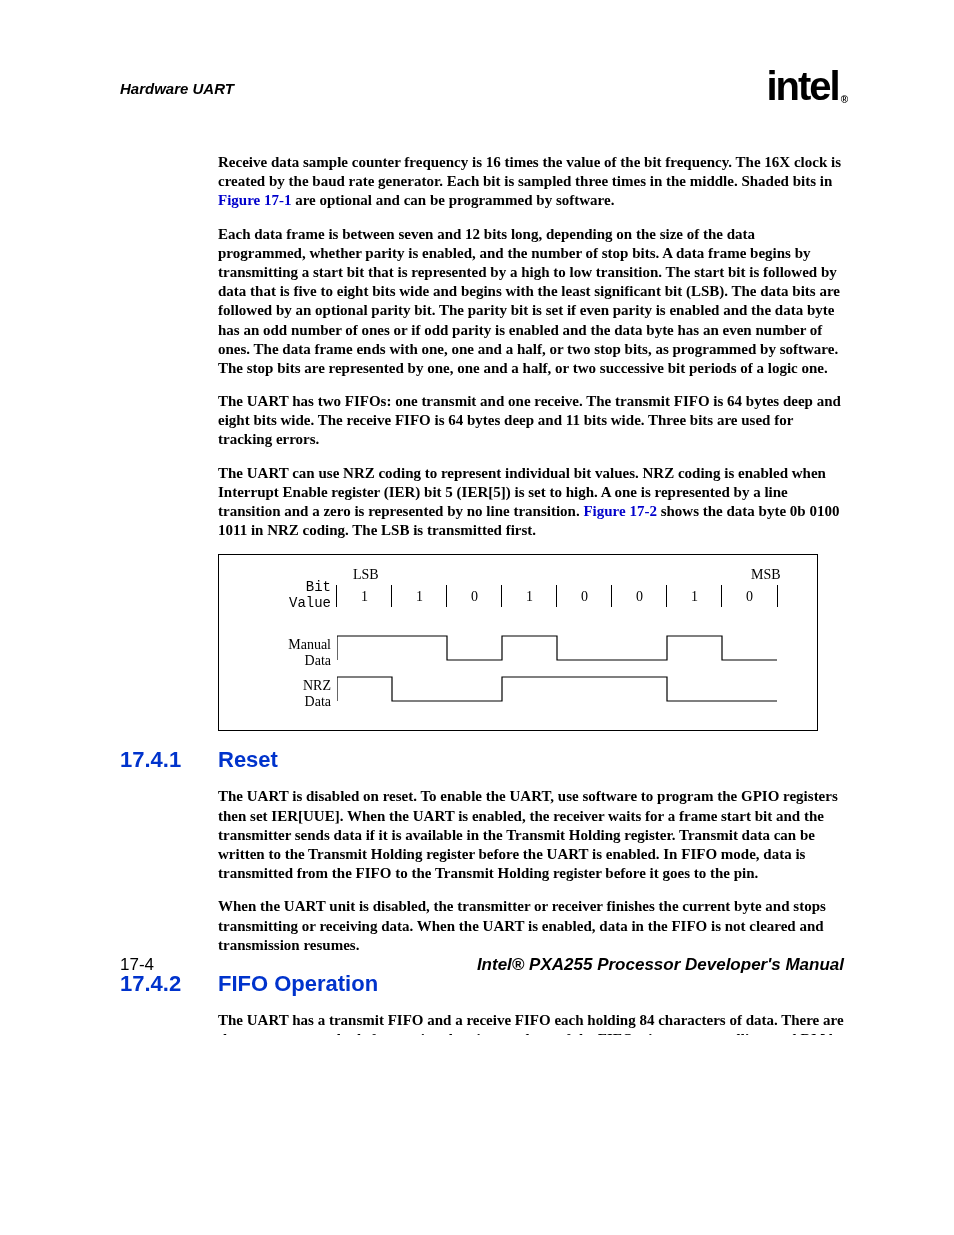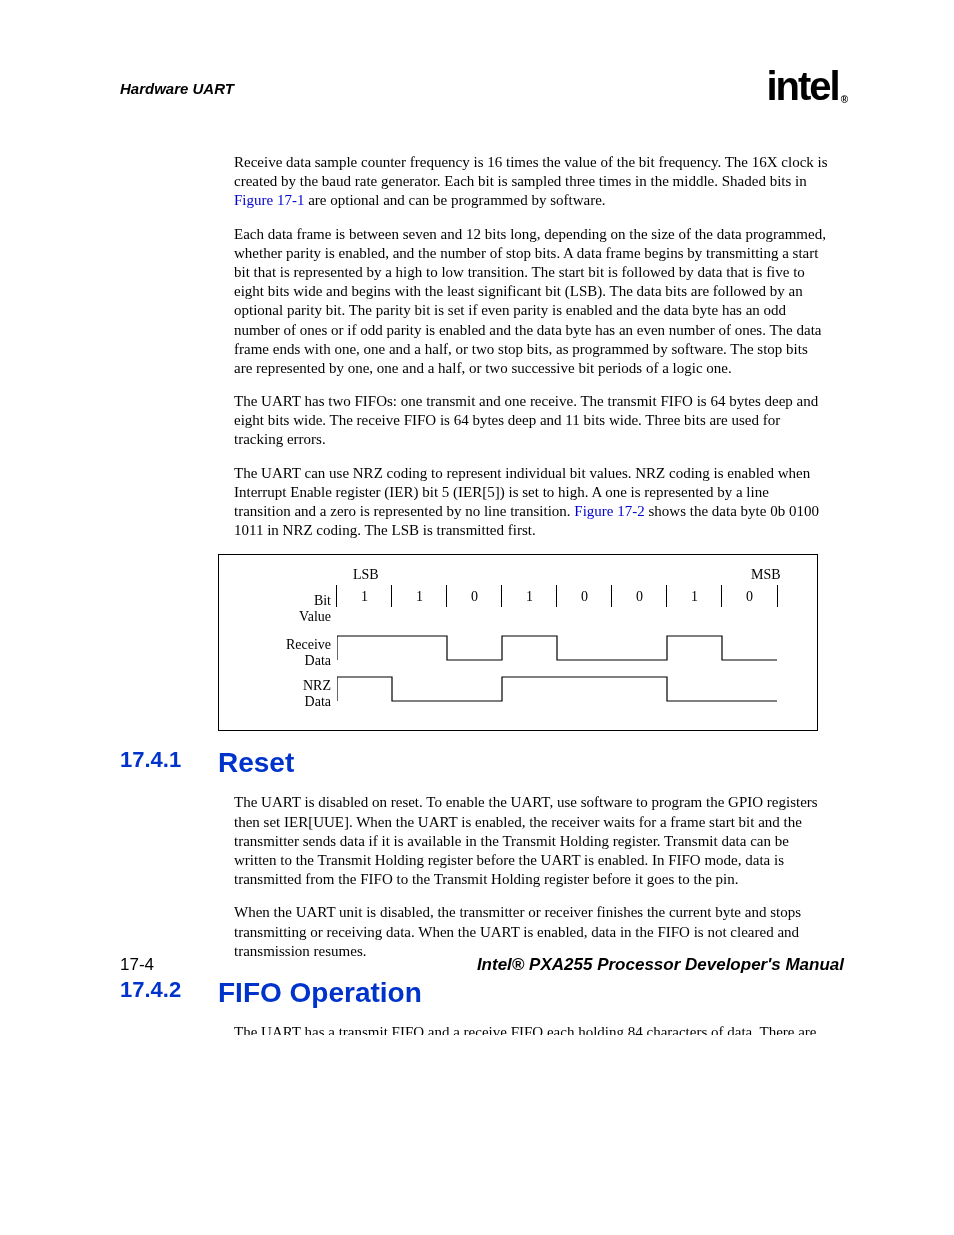--- a/index.html
+++ b/index.html
@@ -41,23 +41,24 @@
     vertical-align: bottom;
     position: relative;
     bottom: 4px;
     left: 2px;
   }
   .body {
     margin-left: 98px;
     margin-right: 0;
   }
   .para {
-    margin: 14px 16px;
+    margin: 14px 0;
     line-height: 1.28;
     text-align: left;
+    font-weight: bold;
   }
   .link {
     color: #0000cc;
   }
   .fig-caption {
     font-family: Arial, Helvetica, sans-serif;
     font-weight: bold;
     color: #0033cc;
     font-size: 14px;
     margin-top: 20px;
@@ -73,21 +74,21 @@
     font-weight: bold;
     color: #0033cc;
     font-size: 22px;
     width: 98px;
     margin-left: -98px;
   }
   .section-title {
     font-family: Arial, Helvetica, sans-serif;
     font-weight: bold;
     color: #0033cc;
-    font-size: 28px;
+    font-size: 22px;
   }
   .footer {
     position: absolute;
     bottom: 60px;
     left: 120px;
     right: 110px;
     display: flex;
     justify-content: space-between;
     font-family: Arial, Helvetica, sans-serif;
     font-size: 17px;
@@ -107,21 +108,21 @@
     font-family: "Times New Roman", serif;
     font-size: 14px;
   }
   .rowlabel {
     position: absolute;
     left: 60px;
     text-align: right;
     width: 52px;
     line-height: 1.1;
   }
-  .lbl-bit { top: 38px; }
+  .lbl-bit { top: 25px; font-family: Liberation Mono, monospace; }
   .lbl-dig { top: 82px; }
   .lbl-nrz { top: 123px; }
   .lsb { position: absolute; top: 12px; left: 134px; }
   .msb { position: absolute; top: 12px; left: 532px; }
   .bitrow { position: absolute; top: 34px; left: 118px; display:flex; }
   .bitcell { width:55px; text-align:center; position:relative; }
   .bitcell .tick { position:absolute; left:-1px; top:-4px; width:1px; height:22px; background:#000; }
   .bitcell:last-child::after { content:""; position:absolute; right:-1px; top:-4px; width:1px; height:22px; background:#000;}
   svg { position:absolute; }
 </style>
@@ -147,21 +148,21 @@
 
     <p class="para">The UART has two FIFOs: one transmit and one receive. The transmit FIFO is 64 bytes deep and eight bits wide. The receive FIFO is 64 bytes deep and 11 bits wide. Three bits are used for tracking errors.</p>
 
     <p class="para">
       <span>The UART can use NRZ coding to represent individual bit values. NRZ coding is enabled when Interrupt Enable register (IER) bit 5 (IER[5]) is set to high. A one is represented by a line transition and a zero is represented by no line transition. </span><span class="link">Figure 17-2</span><span> shows the data byte 0b 0100 1011 in NRZ coding. The LSB is transmitted first.</span>
     </p>
 
 
     <div class="figure-box">
       <div class="rowlabel lbl-bit">Bit Value</div>
-      <div class="rowlabel lbl-dig">Receive Data</div>
+      <div class="rowlabel lbl-dig">Manual Data</div>
       <div class="rowlabel lbl-nrz">NRZ Data</div>
       <div class="lsb">LSB</div>
       <div class="msb">MSB</div>
       <div class="bitrow">
         <span class="bitcell"><span class="tick"></span><span>1</span></span>
         <span class="bitcell"><span class="tick"></span><span>1</span></span>
         <span class="bitcell"><span class="tick"></span><span>0</span></span>
         <span class="bitcell"><span class="tick"></span><span>1</span></span>
         <span class="bitcell"><span class="tick"></span><span>0</span></span>
         <span class="bitcell"><span class="tick"></span><span>0</span></span>

